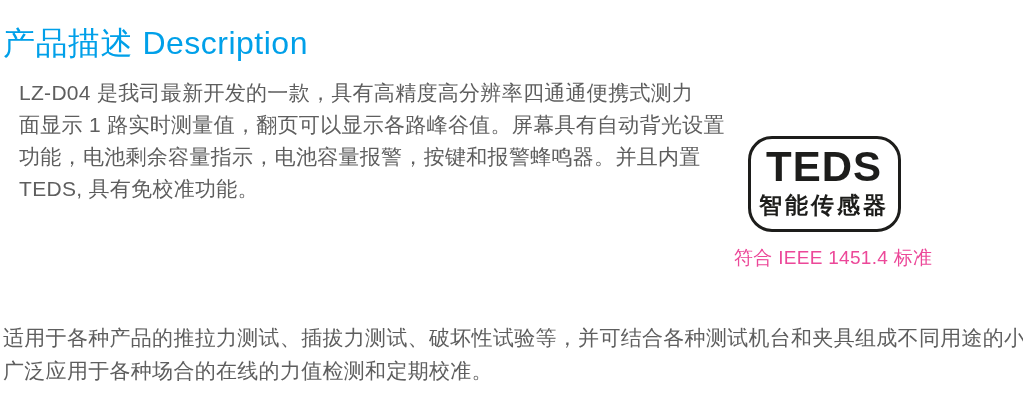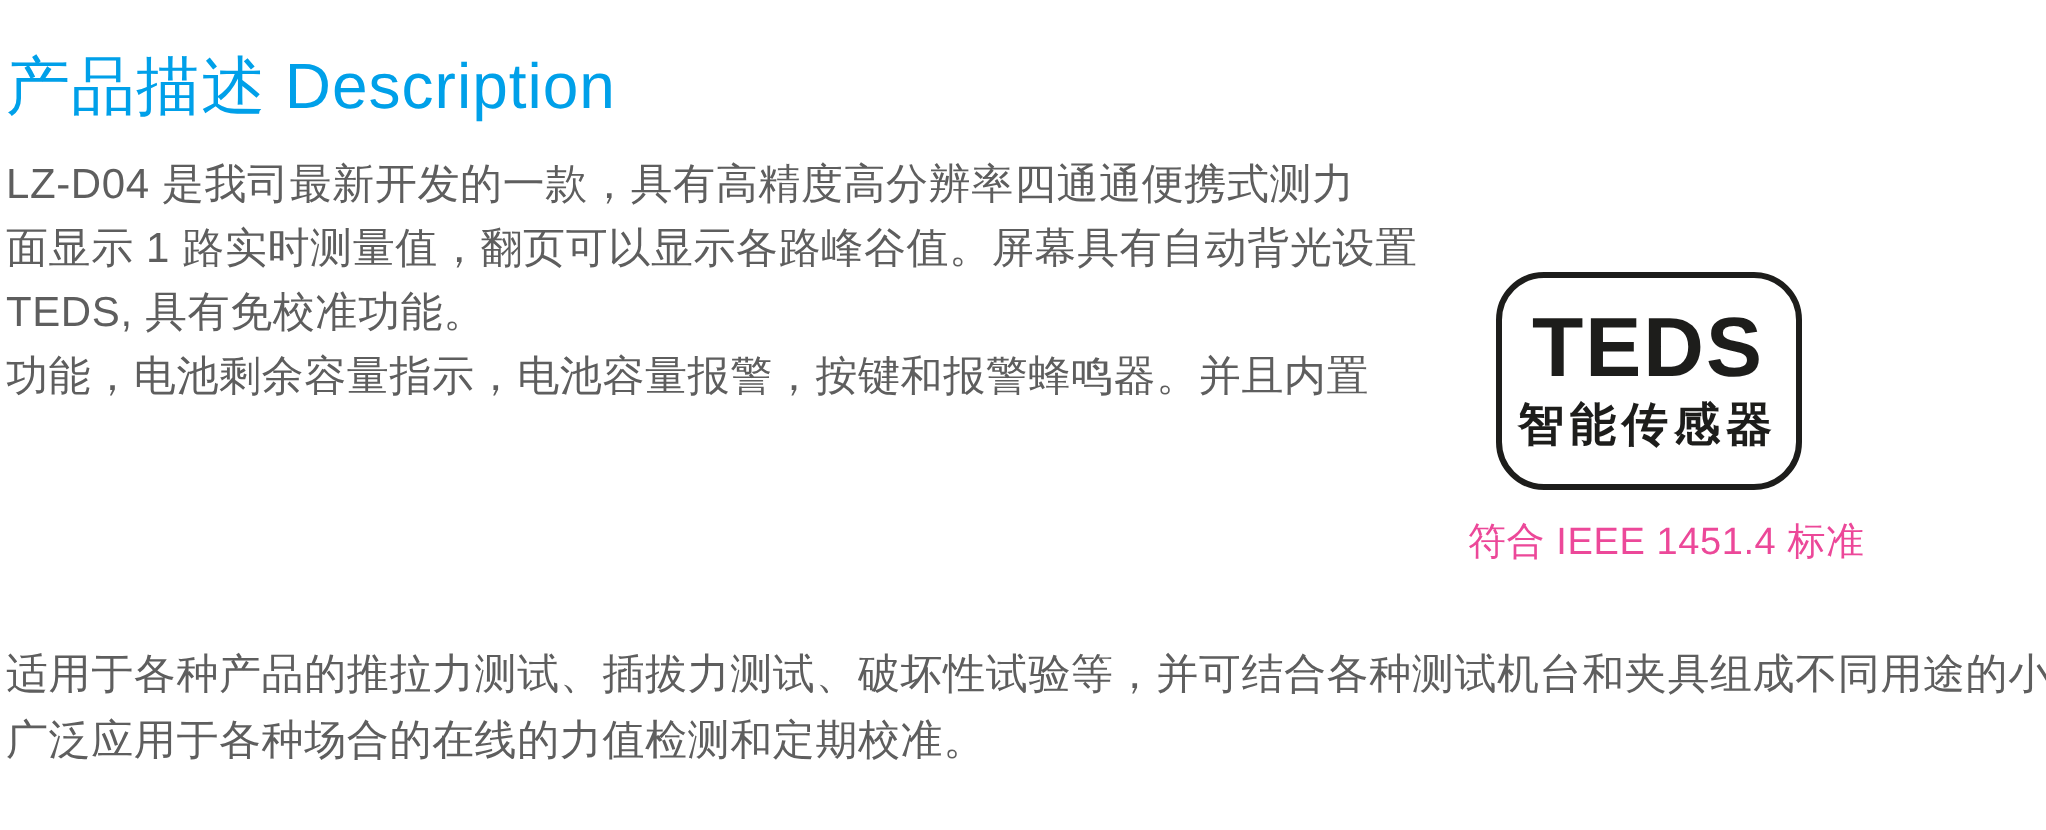--- a/index.html
+++ b/index.html
@@ -29,21 +29,21 @@
   #description-heading { top: 25px; }
   #applications-heading { top: 270px; }
 
   .body-text {
     position: absolute;
     color: #5e5e5e;
     font-size: 21px;
     line-height: 32px;
   }
   #description-paragraph {
-    left: 3px;
+    left: 19px;
     top: 77px;
     width: 680px;
   }
   #applications-paragraph {
     left: 3px;
     top: 321px;
     width: 1018px;
     line-height: 33px;
   }
   .line {
@@ -55,21 +55,21 @@
     position: absolute;
     left: 734px;
     top: 136px;
     width: 180px;
     margin: 0;
     text-align: center;
   }
   .teds-box {
     box-sizing: border-box;
     width: 153px;
-    height: 109px;
+    height: 96px;
     margin: 0 auto;
     border: 3px solid #1d1d1b;
     border-radius: 24px;
     background: #ffffff;
     display: flex;
     flex-direction: column;
     align-items: center;
     justify-content: center;
   }
   .teds-title {
@@ -97,22 +97,22 @@
 </head>
 <body>
 
 <div class="page">
 
   <h1 class="section-heading" id="description-heading">产品描述 Description</h1>
 
   <div class="body-text" id="description-paragraph">
     <div class="line">LZ-D04 是我司最新开发的一款，具有高精度高分辨率四通通便携式测力</div>
     <div class="line">面显示 1 路实时测量值，翻页可以显示各路峰谷值。屏幕具有自动背光设置</div>
+    <div class="line">功能，电池剩余容量指示，电池容量报警，按键和报警蜂鸣器。并且内置</div>
     <div class="line">TEDS, 具有免校准功能。</div>
-    <div class="line">功能，电池剩余容量指示，电池容量报警，按键和报警蜂鸣器。并且内置</div>
   </div>
 
   <figure class="teds-figure">
     <div class="teds-box">
       <div class="teds-title">TEDS</div>
       <div class="teds-subtitle">智能传感器</div>
     </div>
     <figcaption class="teds-caption">符合 IEEE 1451.4 标准</figcaption>
   </figure>
 

